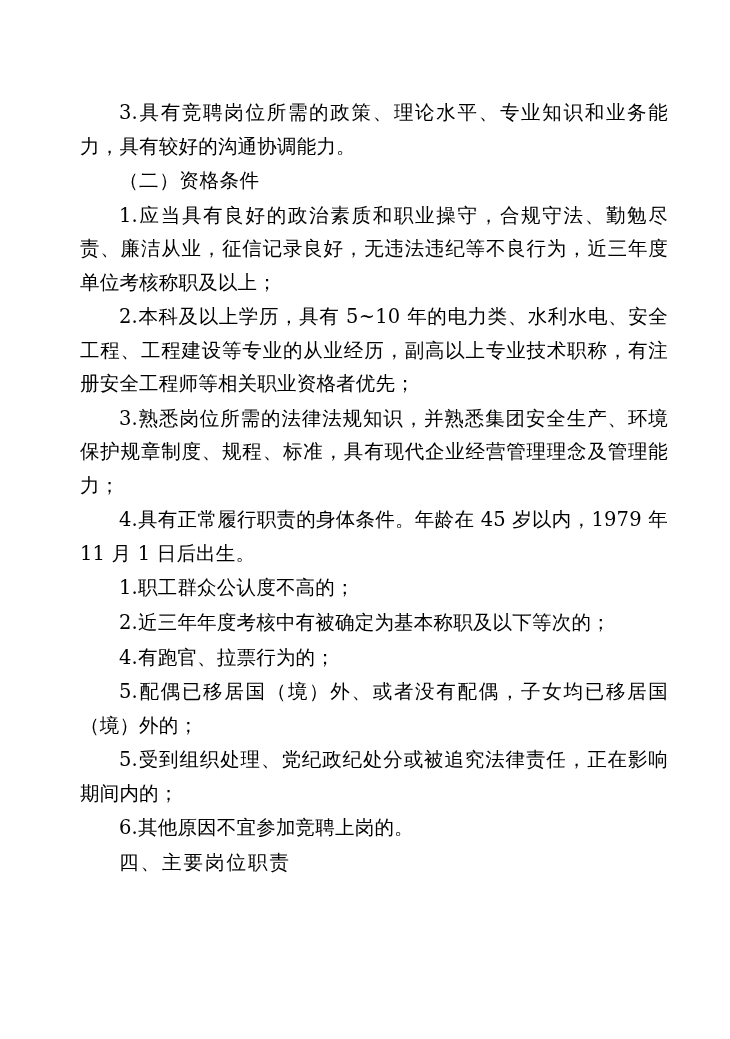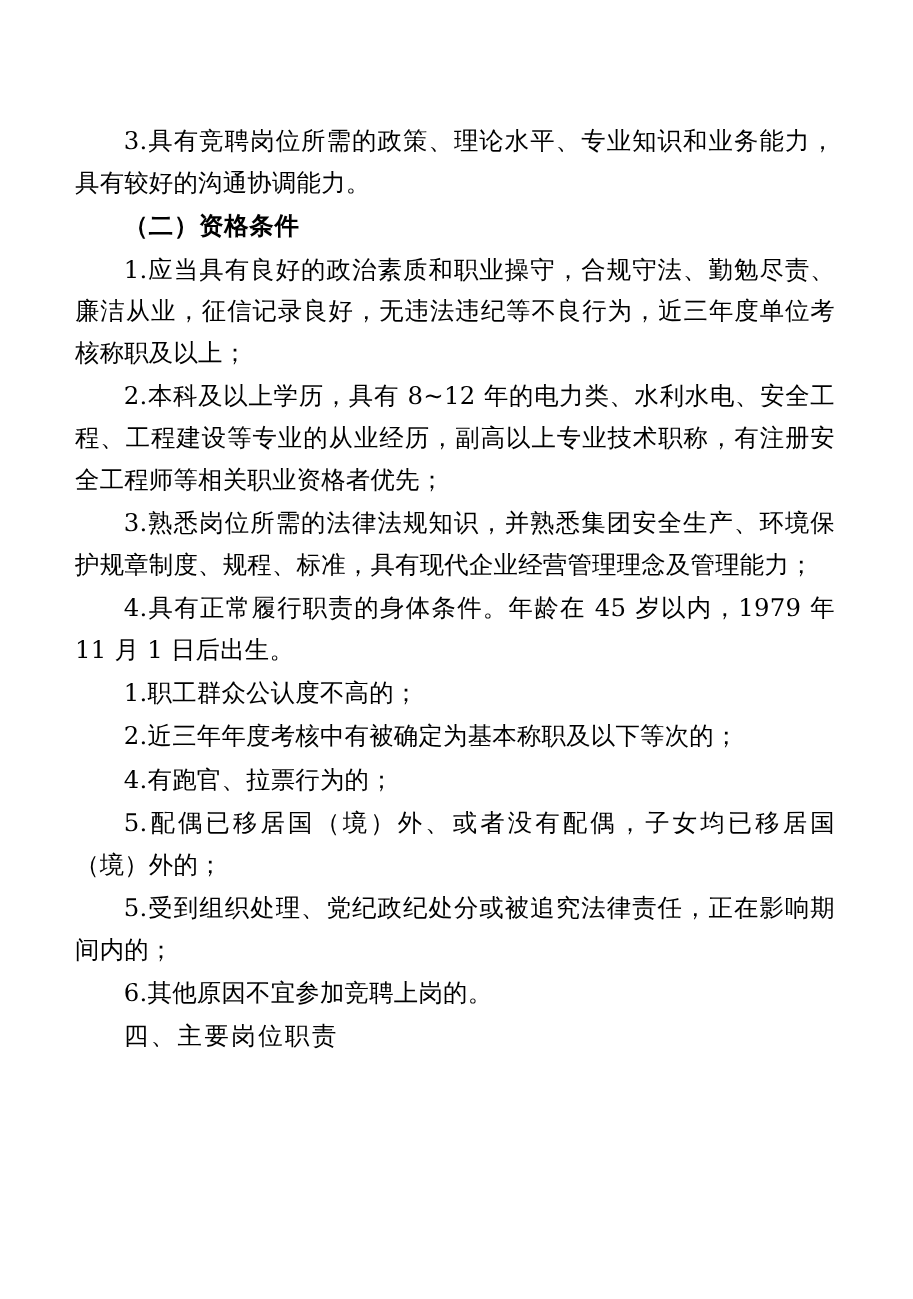--- a/index.html
+++ b/index.html
@@ -11,57 +11,57 @@
     width: 730px;
     height: 1039px;
     font-family: "DejaVu Serif", "Liberation Serif", serif;
     color: #000000;
   }
   .page {
     position: relative;
     width: 730px;
     height: 1039px;
     box-sizing: border-box;
-    padding: 96px 62px 60px 60px;
+    padding: 96px 62px 60px 80px;
     background: #ffffff;
     overflow: hidden;
   }
   .doc-body {
     font-size: 19.5px;
     line-height: 1.72;
     text-align: justify;
     text-justify: inter-ideograph;
   }
   .para {
     margin: 0 0 1px 0;
     text-indent: 2em;
     letter-spacing: 0.2px;
   }
   .para.heading {
-    font-weight: bold;
+    font-weight: normal;
     letter-spacing: 0.6px;
   }
   .para.heading-major {
     font-weight: normal;
     letter-spacing: 2px;
   }
 </style>
 </head>
 <body>
 
 <div class="page">
   <div class="doc-body">
 
     <p class="para">3.具有竞聘岗位所需的政策、理论水平、专业知识和业务能力，具有较好的沟通协调能力。</p>
 
     <p class="para heading">（二）资格条件</p>
 
     <p class="para">1.应当具有良好的政治素质和职业操守，合规守法、勤勉尽责、廉洁从业，征信记录良好，无违法违纪等不良行为，近三年度单位考核称职及以上；</p>
 
-    <p class="para">2.本科及以上学历，具有 8~12 年的电力类、水利水电、安全工程、工程建设等专业的从业经历，副高以上专业技术职称，有注册安全工程师等相关职业资格者优先；</p>
+    <p class="para">2.本科及以上学历，具有 5~10 年的电力类、水利水电、安全工程、工程建设等专业的从业经历，副高以上专业技术职称，有注册安全工程师等相关职业资格者优先；</p>
 
     <p class="para">3.熟悉岗位所需的法律法规知识，并熟悉集团安全生产、环境保护规章制度、规程、标准，具有现代企业经营管理理念及管理能力；</p>
 
     <p class="para">4.具有正常履行职责的身体条件。年龄在 45 岁以内，1979 年 11 月 1 日后出生。</p>
 
 
     <p class="para">1.职工群众公认度不高的；</p>
 
     <p class="para">2.近三年年度考核中有被确定为基本称职及以下等次的；</p>
 

